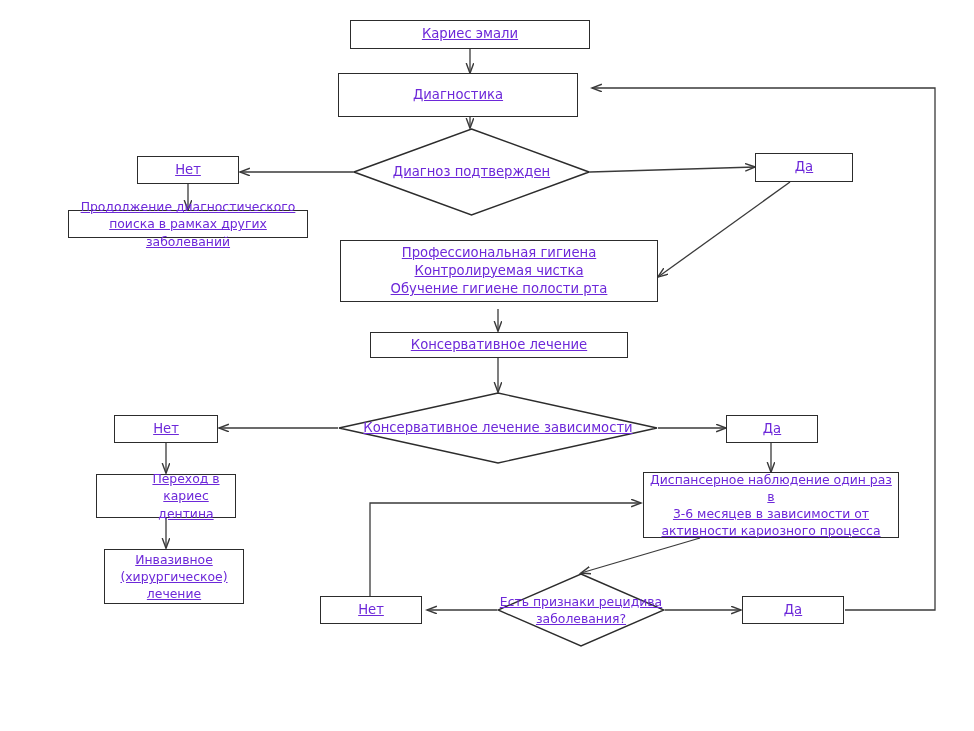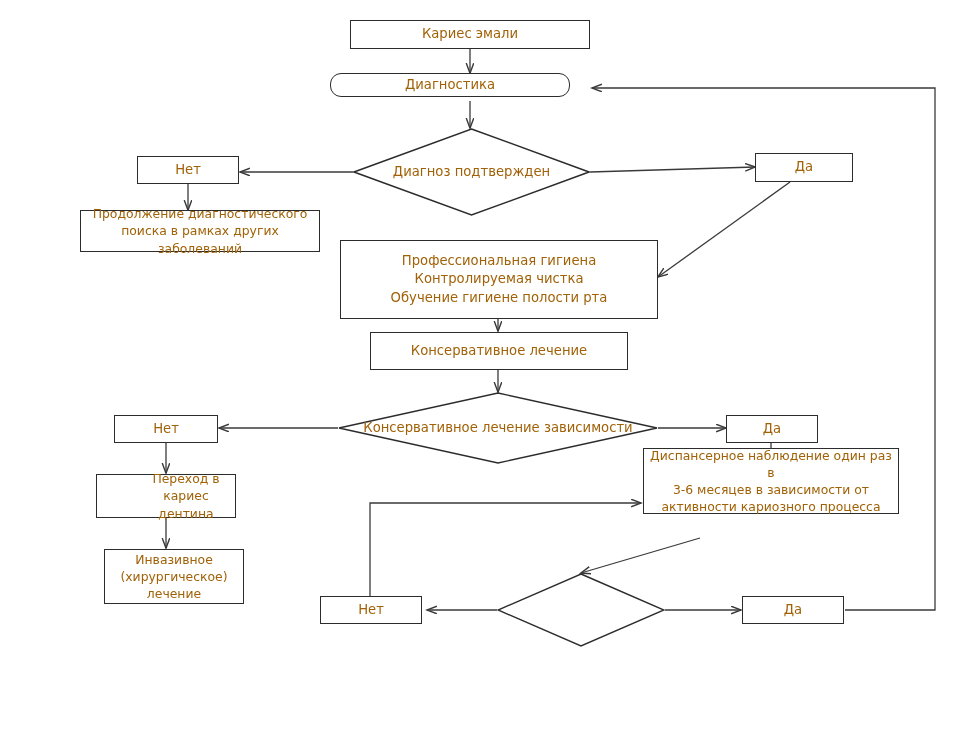--- a/index.html
+++ b/index.html
@@ -23,22 +23,23 @@
     height: 731px;
     pointer-events: none;
   }
   .node {
     position: absolute;
     box-sizing: border-box;
     display: flex;
     align-items: center;
     justify-content: center;
     text-align: center;
-    color: #a16207;
+    color: #6d28d9;
     z-index: 2;
+    text-decoration: underline;
   }
   .box {
     border: 1.4px solid #2c2c2c;
     background: #ffffff;
     line-height: 1.38;
   }
   .box .lbl {
     display: block;
     width: 100%;
     padding: 0 6px;
@@ -113,51 +114,51 @@
       <path d="M370,596 L370,503 L641,503"></path>
 
       <path d="M845,610 L935,610 L935,88 L592,88"></path>
     </g>
   </svg>
 
   <div class="node box fs13" style="left:350px; top:20px; width:240px; height:29px;">
     <span class="lbl">Кариес эмали</span>
   </div>
 
-  <div class="node box fs13" style="left:330px; top:73px; width:240px; height:24px;border-radius:11px;">
+  <div class="node box fs13" style="left:338px; top:73px; width:240px; height:44px;">
     <span class="lbl">Диагностика</span>
   </div>
 
   <div class="node diamond-wrap fs13" style="left:353px; top:128px; width:237px; height:88px;">
     <svg class="diamond-shape" viewBox="0 0 237 88" preserveAspectRatio="none">
       <polygon points="118.5,1 236,44 118.5,87 1,44" fill="#ffffff" stroke="#2c2c2c" stroke-width="1.4" vector-effect="non-scaling-stroke"></polygon>
     </svg>
     <span class="lbl">Диагноз подтвержден</span>
   </div>
 
   <div class="node box fs13" style="left:137px; top:156px; width:102px; height:28px;">
     <span class="lbl">Нет</span>
   </div>
 
   <div class="node box fs13" style="left:755px; top:153px; width:98px; height:29px;">
     <span class="lbl">Да</span>
   </div>
 
-  <div class="node box fs12" style="left:80px; top:210px; width:240px; height:42px;">
+  <div class="node box fs12" style="left:68px; top:210px; width:240px; height:28px;">
     <span class="lbl">Продолжение  диагностического
 поиска в  рамках других заболеваний</span>
   </div>
 
-  <div class="node box fs13" style="left:340px; top:240px; width:318px; height:79px;">
+  <div class="node box fs13" style="left:340px; top:240px; width:318px; height:62px;">
     <span class="lbl">Профессиональная гигиена
 Контролируемая чистка
 Обучение  гигиене полости рта</span>
   </div>
 
-  <div class="node box fs13" style="left:370px; top:332px; width:258px; height:38px;">
+  <div class="node box fs13" style="left:370px; top:332px; width:258px; height:26px;">
     <span class="lbl">Консервативное  лечение</span>
   </div>
 
   <div class="node diamond-wrap fs13" style="left:338px; top:392px; width:320px; height:72px;">
     <svg class="diamond-shape" viewBox="0 0 320 72" preserveAspectRatio="none">
       <polygon points="160,1 319,36 160,71 1,36" fill="#ffffff" stroke="#2c2c2c" stroke-width="1.4" vector-effect="non-scaling-stroke"></polygon>
     </svg>
     <span class="lbl">Консервативное  лечение  зависимости</span>
   </div>
 
@@ -173,30 +174,32 @@
     <span class="lbl">Переход  в кариес
 дентина</span>
   </div>
 
   <div class="node box fs12" style="left:104px; top:549px; width:140px; height:55px;">
     <span class="lbl">Инвазивное
 (хирургическое)
 лечение</span>
   </div>
 
-  <div class="node box fs12" style="left:643px; top:448px; width:256px; height:66px;">
+  <div class="node box fs12" style="left:643px; top:472px; width:256px; height:66px;">
     <span class="lbl">Диспансерное наблюдение  один раз в
 3-6 месяцев в зависимости от
 активности кариозного процесса</span>
   </div>
 
   <div class="node diamond-wrap fs12" style="left:497px; top:573px; width:168px; height:74px;">
     <svg class="diamond-shape" viewBox="0 0 168 74" preserveAspectRatio="none">
       <polygon points="84,1 167,37 84,73 1,37" fill="#ffffff" stroke="#2c2c2c" stroke-width="1.4" vector-effect="non-scaling-stroke"></polygon>
     </svg>
+    <span class="lbl">Есть признаки рецидива
+заболевания?</span>
   </div>
 
   <div class="node box fs13" style="left:320px; top:596px; width:102px; height:28px;">
     <span class="lbl">Нет</span>
   </div>
 
   <div class="node box fs13" style="left:742px; top:596px; width:102px; height:28px;">
     <span class="lbl">Да</span>
   </div>
 

